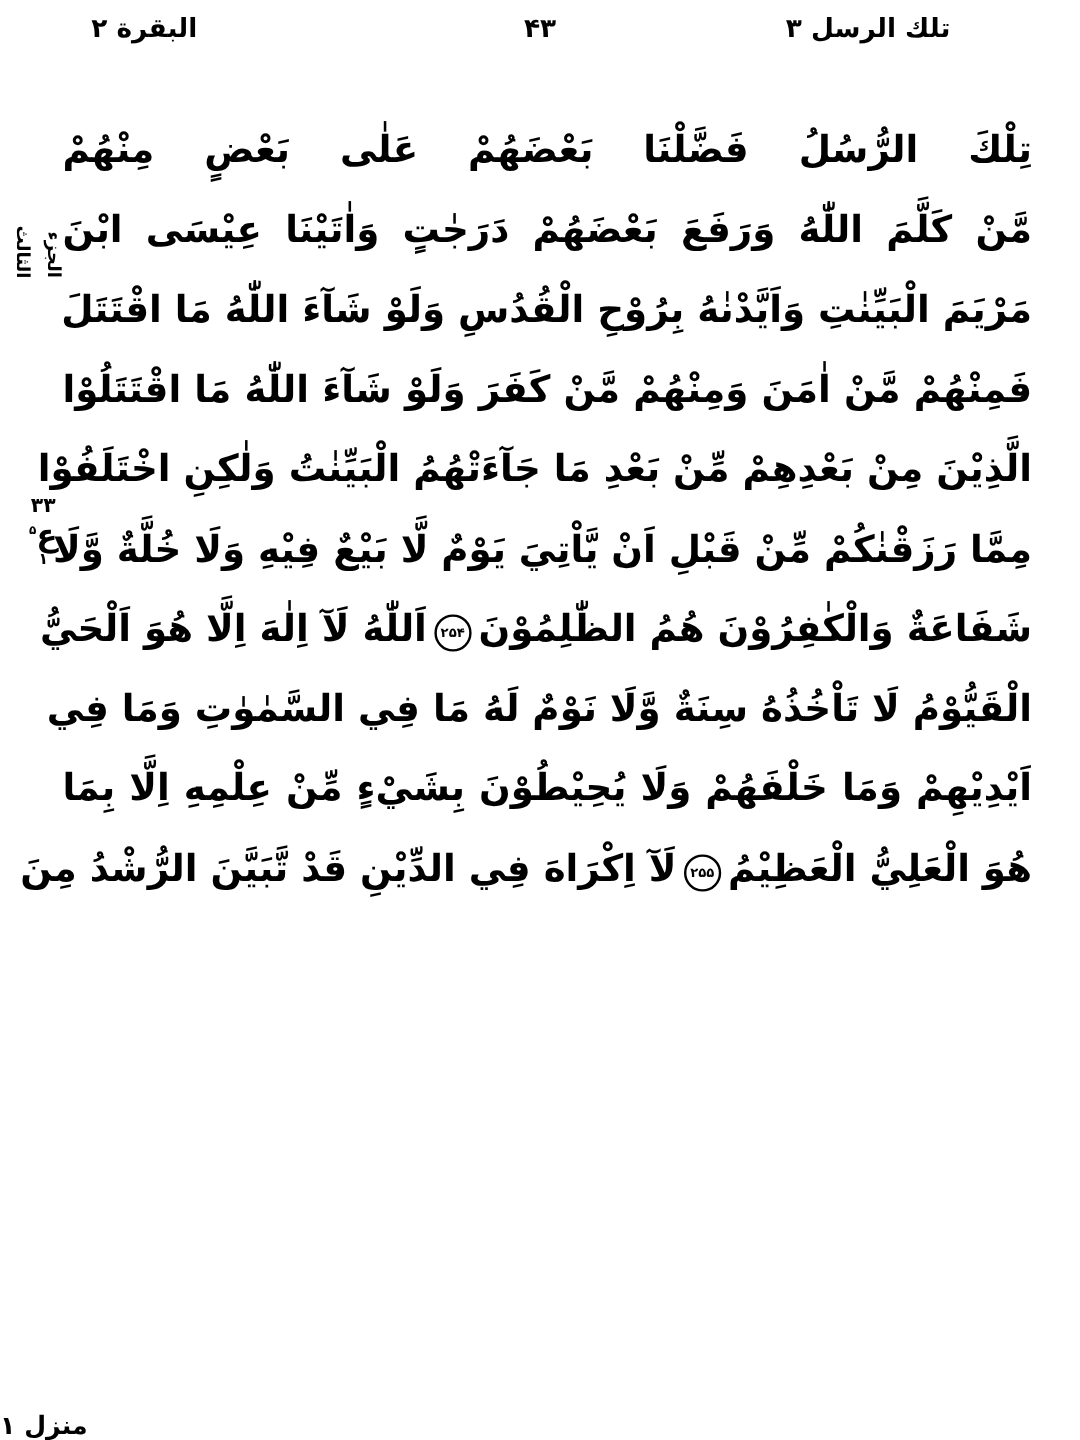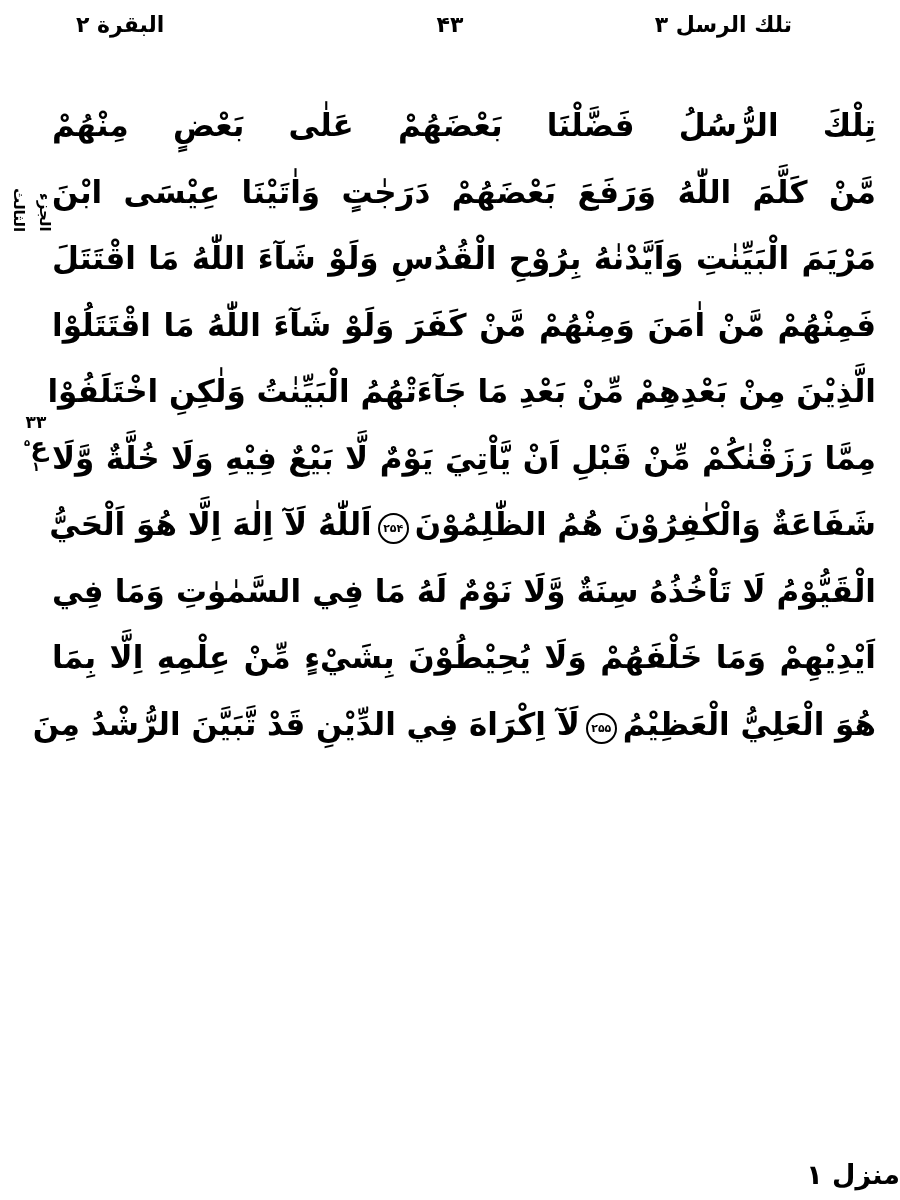--- a/index.html
+++ b/index.html
@@ -39,21 +39,21 @@
     font-weight: bold; direction: rtl;
   }
   #ruku-marker .rk-top    { font-size: 17px; line-height: 16px; }
   #ruku-marker .rk-ain    { font-size: 26px; line-height: 26px; }
   #ruku-marker .rk-ain sup{ font-size: 10px; }
   #ruku-marker .rk-bottom { font-size: 13px; line-height: 14px; }
 
   
   #text-block {
     position: absolute;
-    top: 92px; left: 52px; right: 24px;
+    top: 92px; left: 52px; right: 40px;
   }
   .line {
     direction: rtl;
     font-size: 31px; font-weight: bold;
     height: 66.5px; line-height: 66.5px;
     text-align: justify; text-align-last: justify;
     white-space: nowrap;
     overflow: visible;
   }
   .line.center {
@@ -72,23 +72,23 @@
     white-space: nowrap;
   }
   .ruku-sup {
     font-size: 12px;
     vertical-align: 20px;
     margin-left: -2px;
   }
 
   
   #footer {
-    position: absolute; bottom: 10px; left: 0; right: 0;
-    text-align: right;
-    font-size: 27px; font-weight: bold;
+    position: absolute; bottom: 0; left: 0; right: 0;
+    text-align: left;
+    font-size: 21px; font-weight: bold;
     direction: rtl;
   }
 </style>
 </head>
 <body>
 
 <div class="hdr" id="hdr-right">تلك الرسل ٣</div>
 <div class="hdr" id="hdr-center">۴۳</div>
 <div class="hdr" id="hdr-left">البقرة ۲</div>
 

